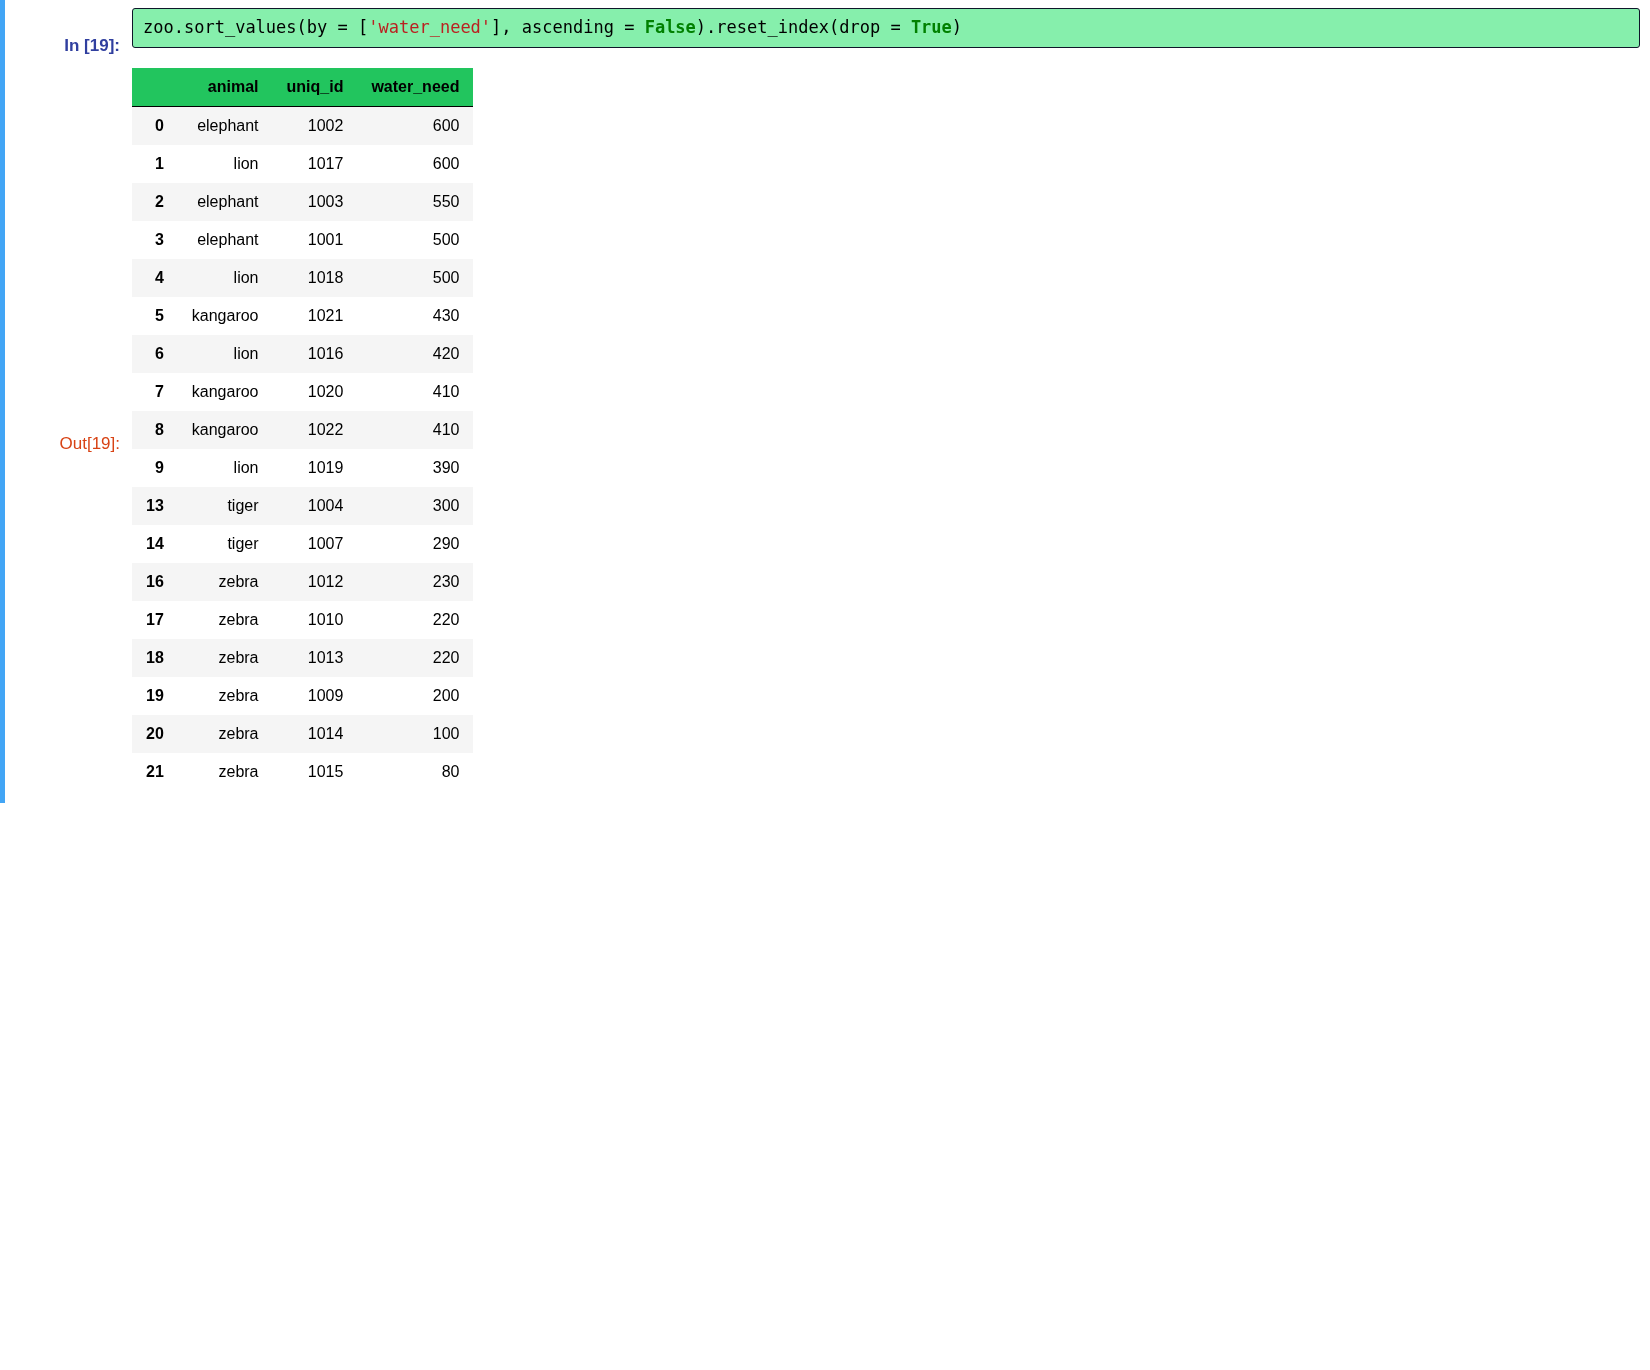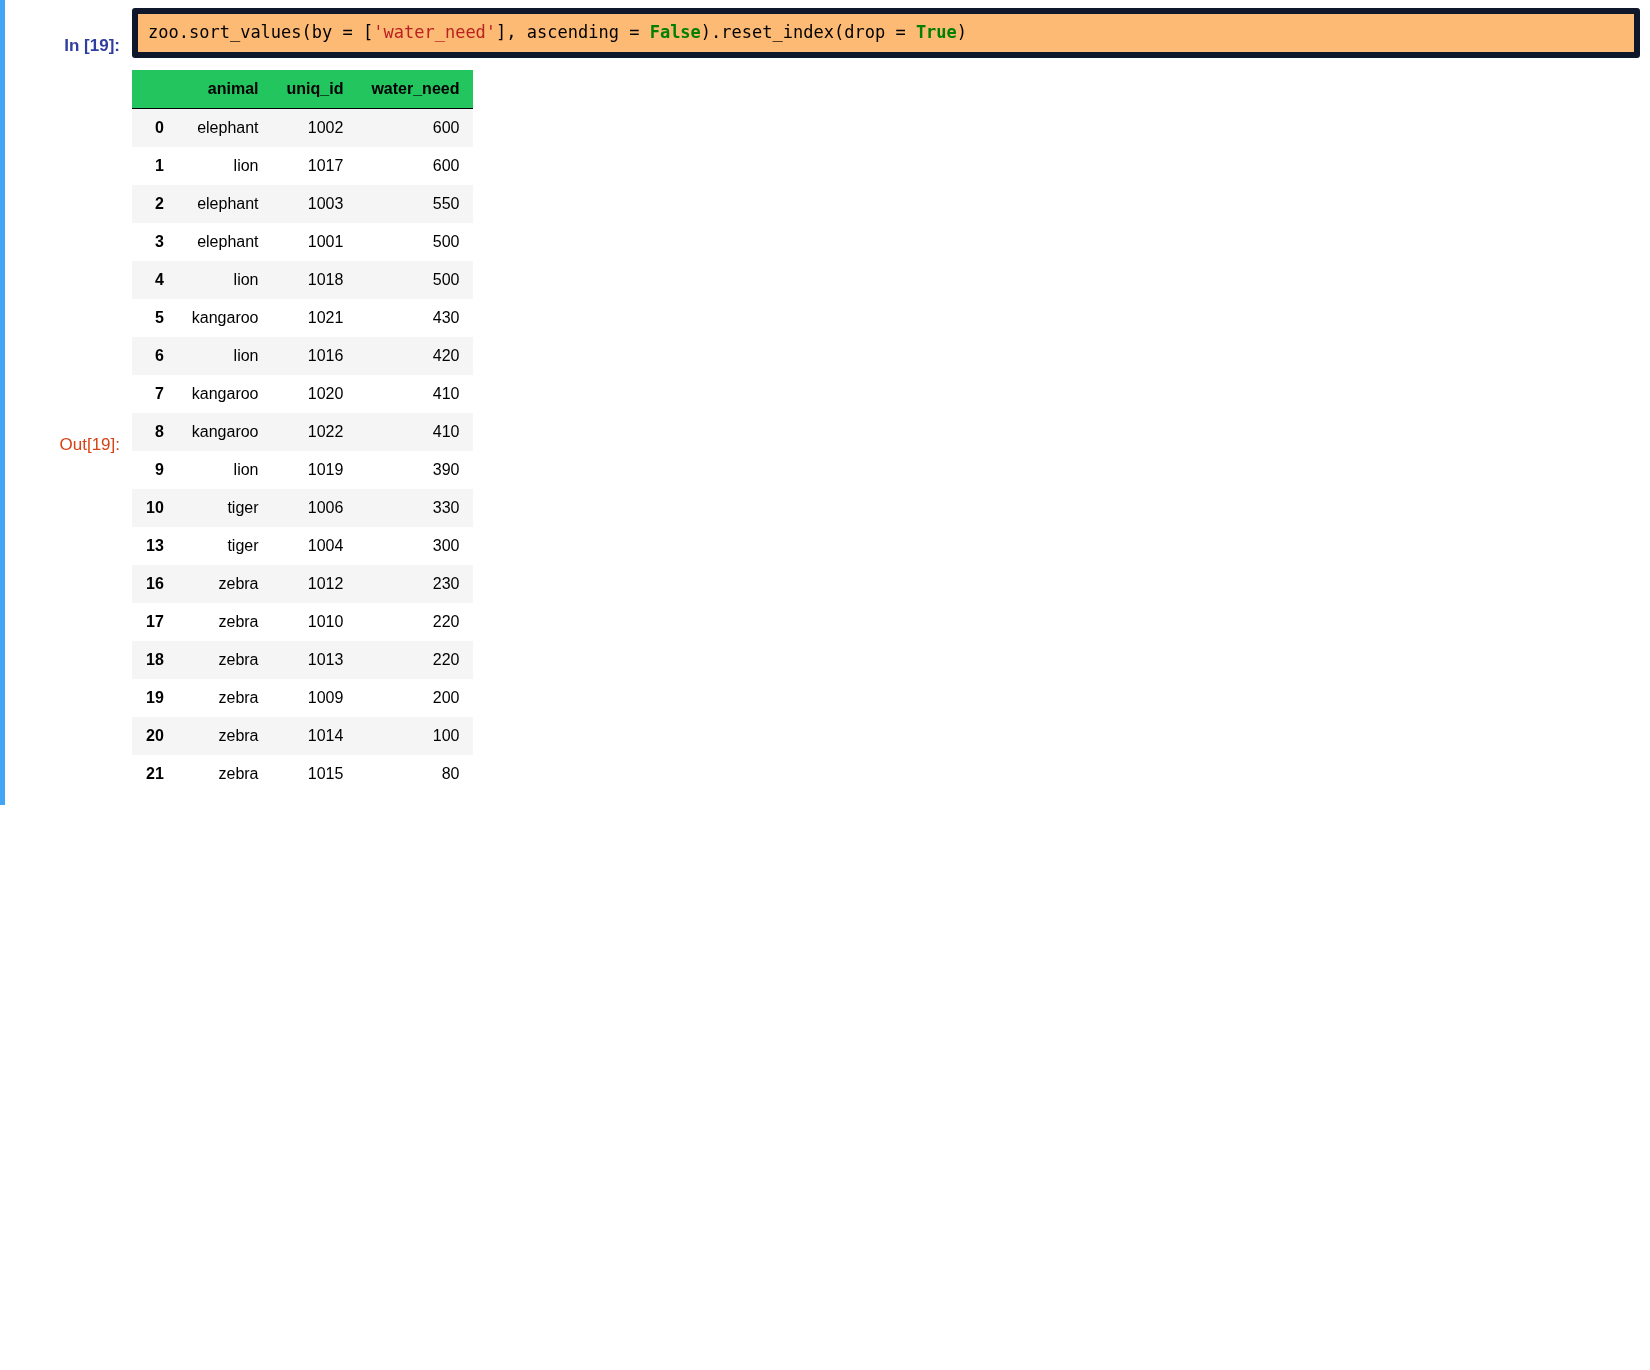--- a/index.html
+++ b/index.html
@@ -41,22 +41,22 @@
     }
     .prompt-in {
       color: #303f9f;
       font-weight: bold;
     }
     .prompt-out {
       color: #d84315;
     }
     .code-area {
       flex: 1;
-      background: #fdba74;
-      border: 6px solid #0f172a;
+      background: #86efac;
+      border: 1px solid #0f172a;
       border-radius: 3px;
       padding: 7px 10px;
       font-family: "Menlo", "Monaco", "Consolas", monospace;
       font-size: 17px;
       line-height: 1.4;
       margin-right: 10px;
     }
     .code-area .tok-default { color: #000; }
     .code-area .tok-string { color: #ba2121; }
     .code-area .tok-keyword { color: #008000; font-weight: bold; }
@@ -173,32 +173,32 @@
               <td>1022</td>
               <td>410</td>
             </tr>
             <tr>
               <th>9</th>
               <td>lion</td>
               <td>1019</td>
               <td>390</td>
             </tr>
             <tr>
-              <th>10</th>
-              <td>tiger</td>
-              <td>1006</td>
-              <td>330</td>
-            </tr>
-            <tr>
               <th>13</th>
               <td>tiger</td>
               <td>1004</td>
               <td>300</td>
             </tr>
             <tr>
+              <th>14</th>
+              <td>tiger</td>
+              <td>1007</td>
+              <td>290</td>
+            </tr>
+            <tr>
               <th>16</th>
               <td>zebra</td>
               <td>1012</td>
               <td>230</td>
             </tr>
             <tr>
               <th>17</th>
               <td>zebra</td>
               <td>1010</td>
               <td>220</td>

